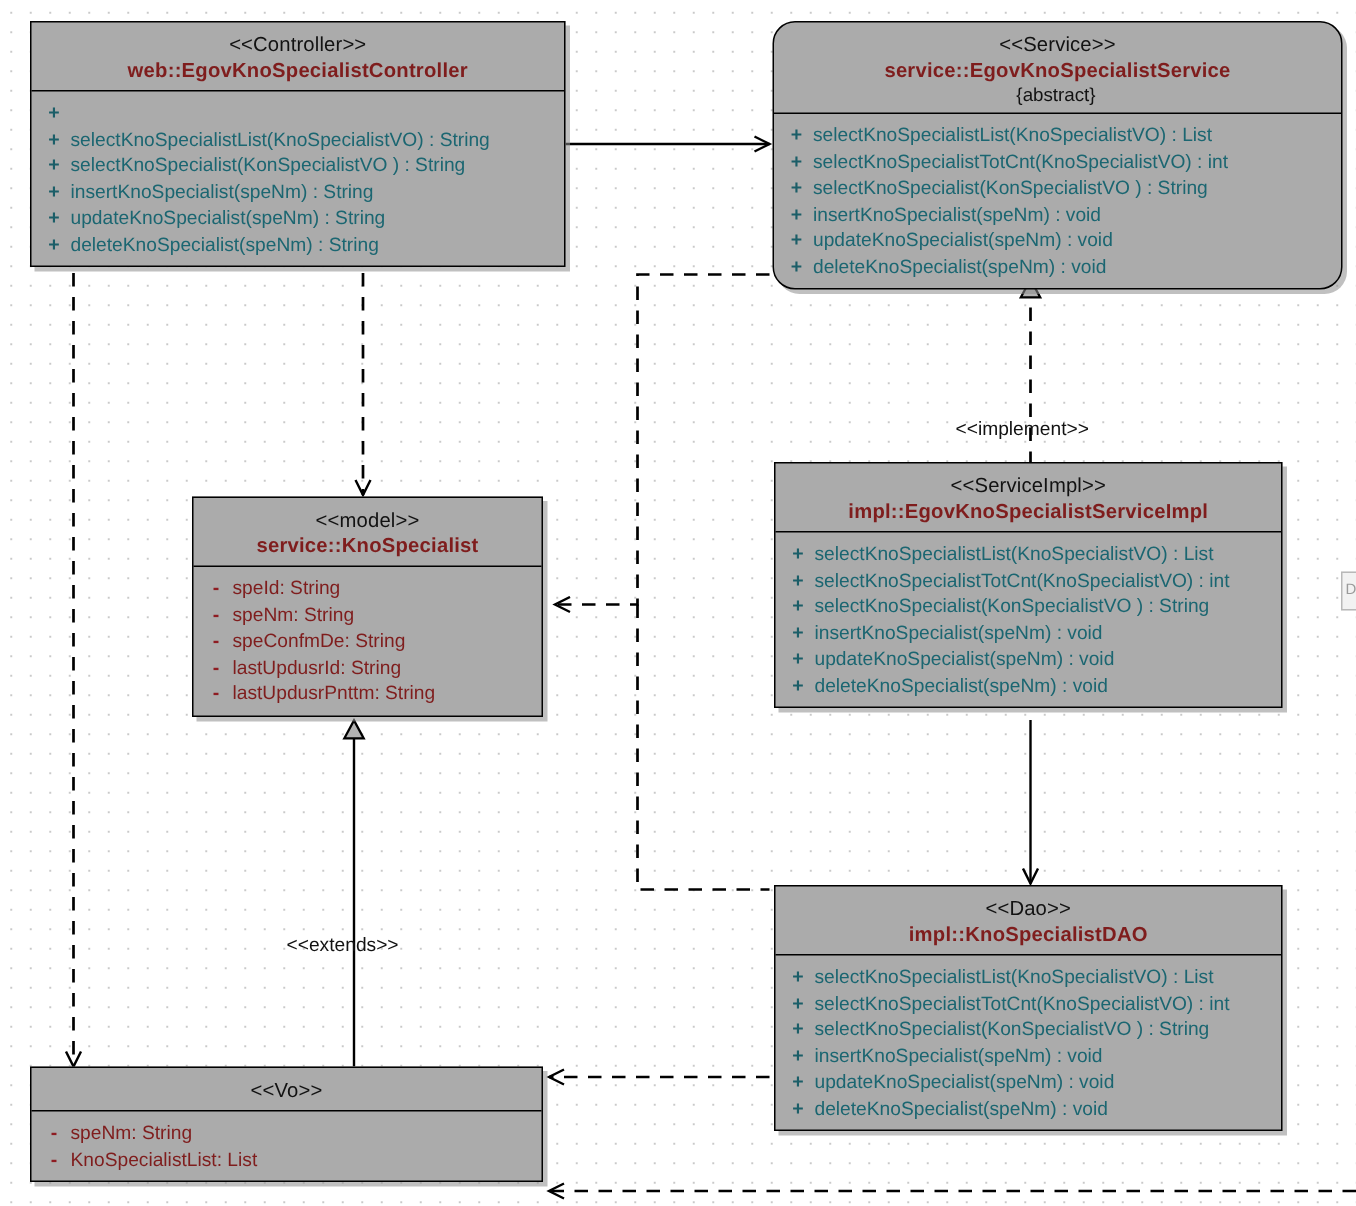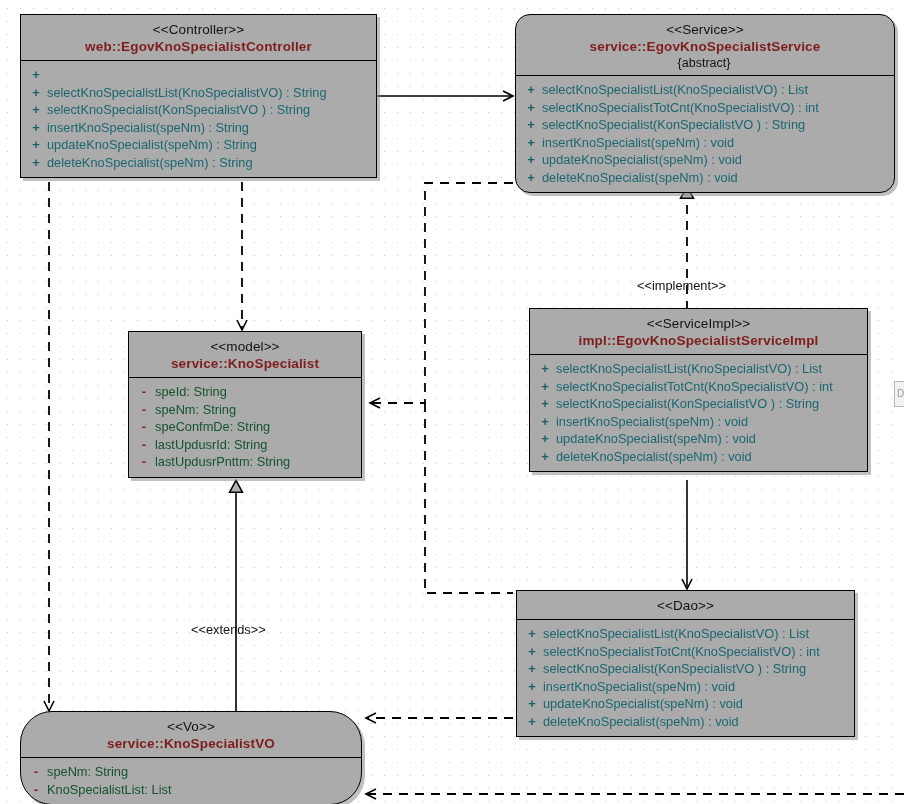--- a/index.html
+++ b/index.html
@@ -73,21 +73,21 @@
   .vis{
     display:inline-block;
     width:22px;
     text-align:center;
     flex:0 0 22px;
     font-size:13px;
   }
   .m-op .vis{color:#1b5e68;font-weight:bold;}
   .m-op .sig{color:#1b6671;}
   .m-attr .vis{color:#8e1c22;font-weight:bold;}
-  .m-attr .sig{color:#14532d;}
+  .m-attr .sig{color:#7f1d1d;}
   .edge-label{
     position:absolute;
     font-size:12.8px;
     color:#121212;
     white-space:nowrap;
     background:transparent;
   }
   .clip-artifact{
     position:absolute;
     box-sizing:border-box;
@@ -230,21 +230,21 @@
           <span class="vis">-</span>
           <span class="sig">lastUpdusrId:  String</span>
         </div>
       <div class="member m-attr">
           <span class="vis">-</span>
           <span class="sig">lastUpdusrPnttm:  String</span>
         </div>
     </div>
   </div>
 
-  <div class="uml-class" style="left:529px; top:308px; width:339px;">
+  <div class="uml-class" style="left:516px; top:308px; width:339px;">
     <div class="uml-head">
       <span class="stereo">&lt;&lt;ServiceImpl&gt;&gt;</span>
       <span class="cname">impl::EgovKnoSpecialistServiceImpl</span>
     </div>
     <div class="uml-body">
       <div class="member m-op">
           <span class="vis">+</span>
           <span class="sig">selectKnoSpecialistList(KnoSpecialistVO) : List</span>
         </div>
       <div class="member m-op">
@@ -266,20 +266,21 @@
       <div class="member m-op">
           <span class="vis">+</span>
           <span class="sig">deleteKnoSpecialist(speNm) : void</span>
         </div>
     </div>
   </div>
 
   <div class="uml-class" style="left:516px; top:590px; width:339px;">
     <div class="uml-head">
       <span class="stereo">&lt;&lt;Dao&gt;&gt;</span>
+      <span class="cname">impl::KnoSpecialistDAO</span>
     </div>
     <div class="uml-body">
       <div class="member m-op">
           <span class="vis">+</span>
           <span class="sig">selectKnoSpecialistList(KnoSpecialistVO) : List</span>
         </div>
       <div class="member m-op">
           <span class="vis">+</span>
           <span class="sig">selectKnoSpecialistTotCnt(KnoSpecialistVO) : int</span>
         </div>
@@ -295,24 +296,23 @@
           <span class="vis">+</span>
           <span class="sig">updateKnoSpecialist(speNm) : void</span>
         </div>
       <div class="member m-op">
           <span class="vis">+</span>
           <span class="sig">deleteKnoSpecialist(speNm) : void</span>
         </div>
     </div>
   </div>
 
-  <div class="uml-class" style="left:20px; top:711px; width:342px;border-radius:32px;">
+  <div class="uml-class" style="left:20px; top:711px; width:342px;">
     <div class="uml-head">
       <span class="stereo">&lt;&lt;Vo&gt;&gt;</span>
-      <span class="cname">service::KnoSpecialistVO</span>
     </div>
     <div class="uml-body">
       <div class="member m-attr">
           <span class="vis">-</span>
           <span class="sig">speNm:  String</span>
         </div>
       <div class="member m-attr">
           <span class="vis">-</span>
           <span class="sig">KnoSpecialistList:  List</span>
         </div>

